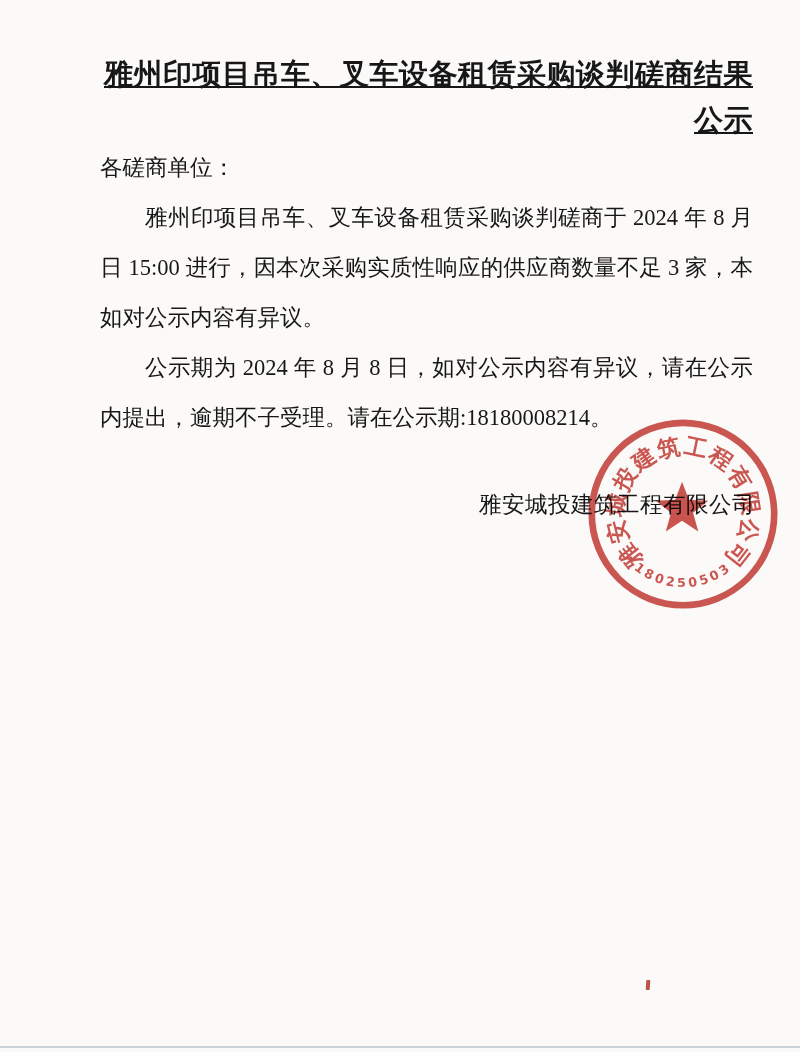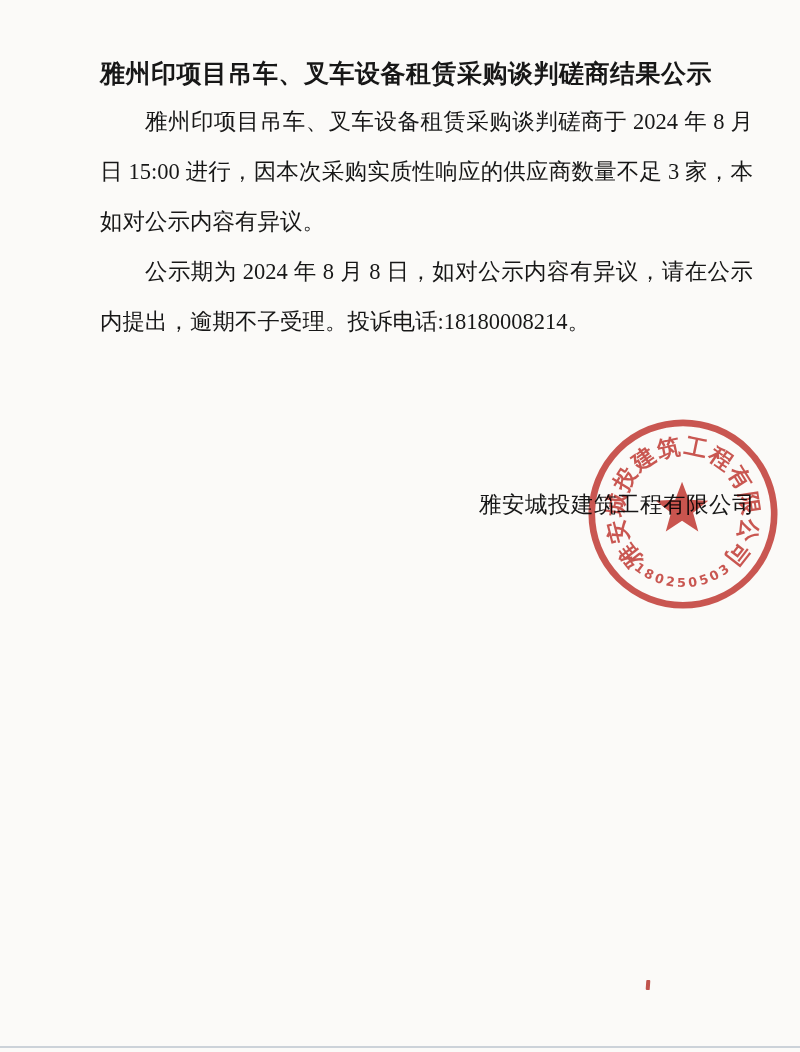--- a/index.html
+++ b/index.html
@@ -23,24 +23,25 @@
   .doc {
     position: absolute;
     left: 100px;
     right: 47px;
     top: 0;
   }
   .title {
     margin: 0;
     margin-top: 51px;
     line-height: 46px;
-    font-size: 25px;
+    font-size: 29px;
     font-weight: 700;
-    text-align: left;
+    text-align: right;
     letter-spacing: 0.5px;
+    text-decoration: underline;
   }
   .line {
     font-size: 22.5px;
     line-height: 50px;
     height: 50px;
     white-space: nowrap;
   }
   .just {
     white-space: normal;
     text-align: justify;
@@ -108,30 +109,31 @@
   }
 </style>
 </head>
 <body>
 
 <div class="page">
 
   <div class="doc">
     <h1 class="title">雅州印项目吊车、叉车设备租赁采购谈判磋商结果公示</h1>
 
+    <div class="line">各磋商单位：</div>
 
     <div class="line just indent">雅州印项目吊车、叉车设备租赁采购谈判磋商于 2024 年 8 月 2</div>
 
     <div class="line just">日 15:00 进行，因本次采购实质性响应的供应商数量不足 3 家，本次</div>
 
     <div class="line">如对公示内容有异议。</div>
 
     <div class="line just indent">公示期为 2024 年 8 月 8 日，如对公示内容有异议，请在公示期</div>
 
-    <div class="line">内提出，逾期不子受理。投诉电话:18180008214。</div>
+    <div class="line">内提出，逾期不子受理。请在公示期:18180008214。</div>
   </div>
 
   <div class="company">雅安城投建筑工程有限公司</div>
 
 
   <div class="stamp">
     <svg viewBox="0 0 200 200" width="190" height="190" aria-hidden="true">
       <defs>
         <path id="seal-arc-top" d="M 59.5 148.3 A 63 63 0 1 1 140.5 148.3" fill="none"></path>
         <path id="seal-arc-bottom" d="M 51.5 160.5 A 79 79 0 0 0 148.5 160.5" fill="none"></path>

